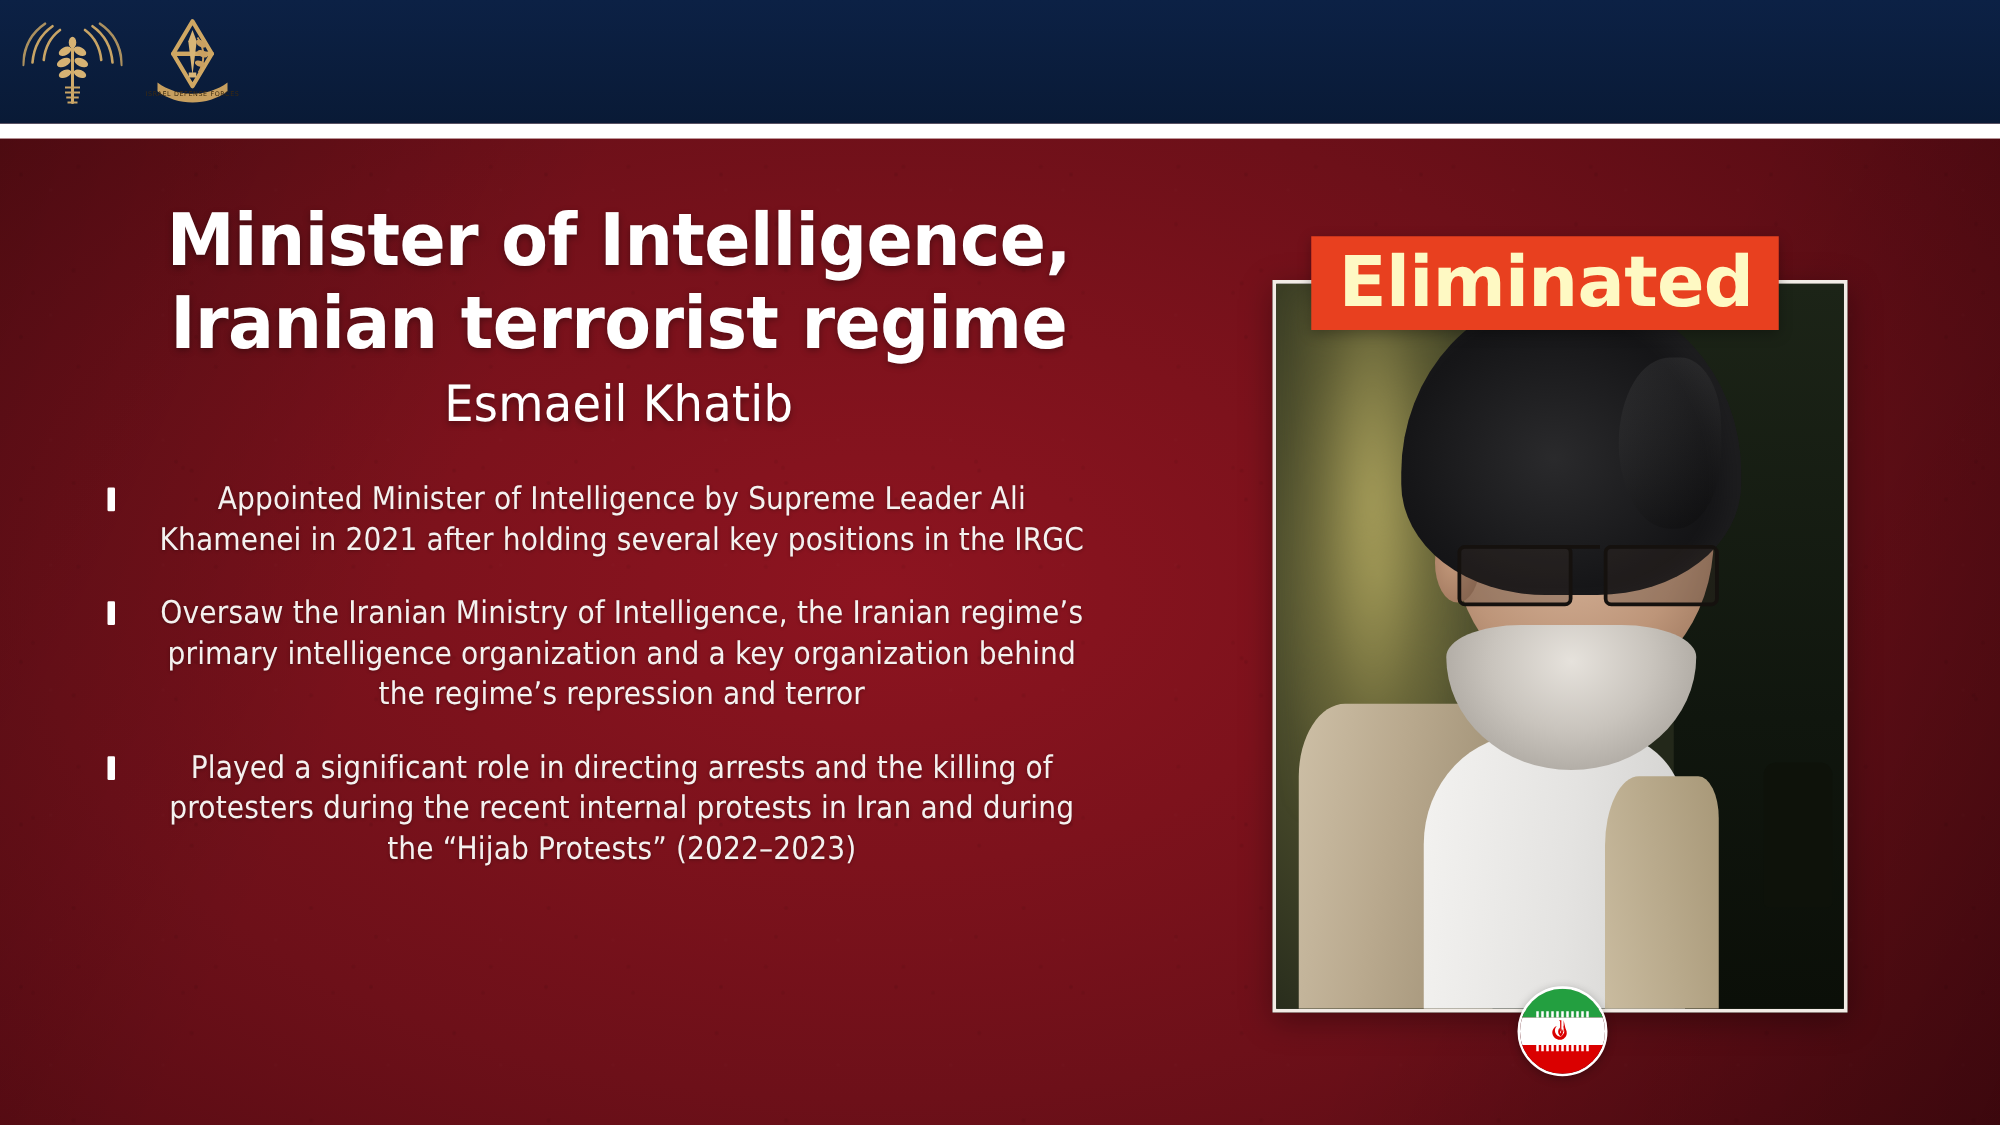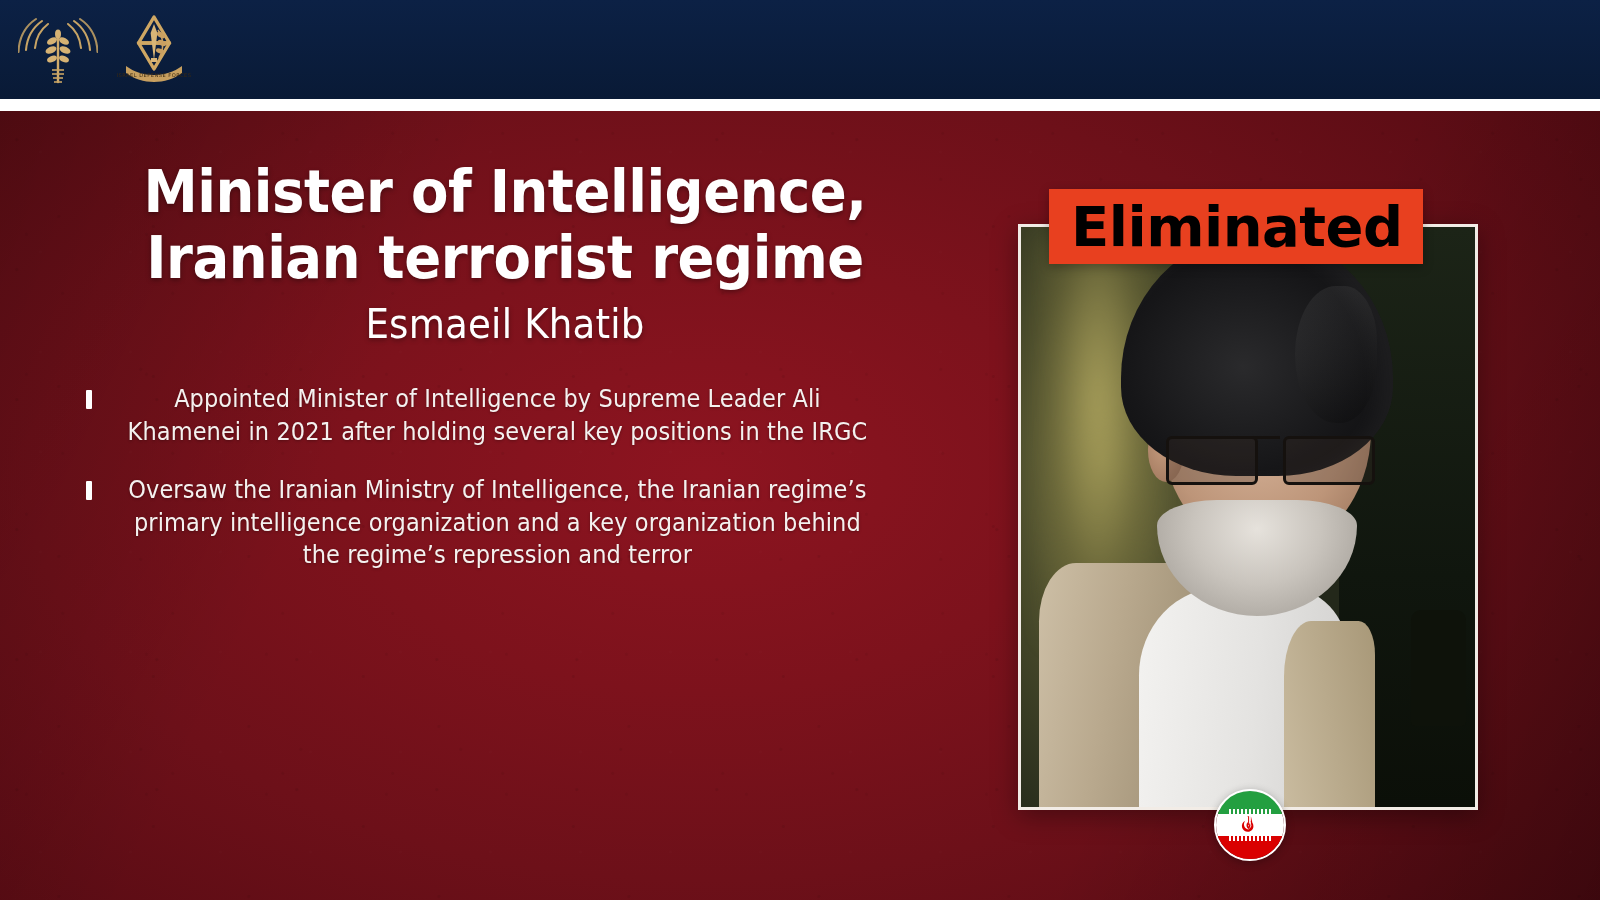--- a/index.html
+++ b/index.html
@@ -89,21 +89,20 @@
     position: absolute;
     left: 0; top: 111px;
     width: 990px;
     height: 789px;
   }
   .title-block {
     position: absolute;
     left: 0; top: 48px;
     width: 990px;
     text-align: center;
-    padding-left: 10px;
   }
   .title-line {
     color: #ffffff;
     font-family: "DejaVu Sans", sans-serif;
     font-weight: 700;
     font-size: 58px;
     line-height: 1.14;
     letter-spacing: -0.5px;
     margin: 0;
     transform: scaleX(0.94);
@@ -290,21 +289,21 @@
     top: 189px;
     height: 75px;
     padding: 0 20px 0 22px;
     background: #e8401f;
     display: flex;
     align-items: center;
     z-index: 5;
     box-shadow: 0 3px 10px rgba(0,0,0,.28);
   }
   .badge-text {
-    color: #000000;
+    color: #fef9c3;
     font-family: "DejaVu Sans", sans-serif;
     font-weight: 700;
     font-size: 56px;
     line-height: 1;
     letter-spacing: -0.5px;
   }
 
   
   .flag-medallion {
     position: absolute;
@@ -423,20 +422,24 @@
     </div>
 
     <div class="bullets">
       <div class="bullet-row">
         <span class="bullet-mark"></span>
         <span class="bullet-text">Appointed Minister of Intelligence by Supreme Leader Ali Khamenei in 2021 after holding several key positions in the IRGC</span>
       </div>
       <div class="bullet-row">
         <span class="bullet-mark"></span>
         <span class="bullet-text">Oversaw the Iranian Ministry of Intelligence, the Iranian regime’s primary intelligence organization and a key organization behind the regime’s repression and terror</span>
+      </div>
+      <div class="bullet-row">
+        <span class="bullet-mark"></span>
+        <span class="bullet-text">Played a significant role in directing arrests and the killing of protesters during the recent internal protests in Iran and during the “Hijab Protests” (2022–2023)</span>
       </div>
     </div>
 
   </div>
 
   <div class="photo-wrap">
     <div class="portrait">
       <div class="bg-blur-left"></div>
       <div class="bg-blur-right"></div>
       <div class="robe-tan"></div>

